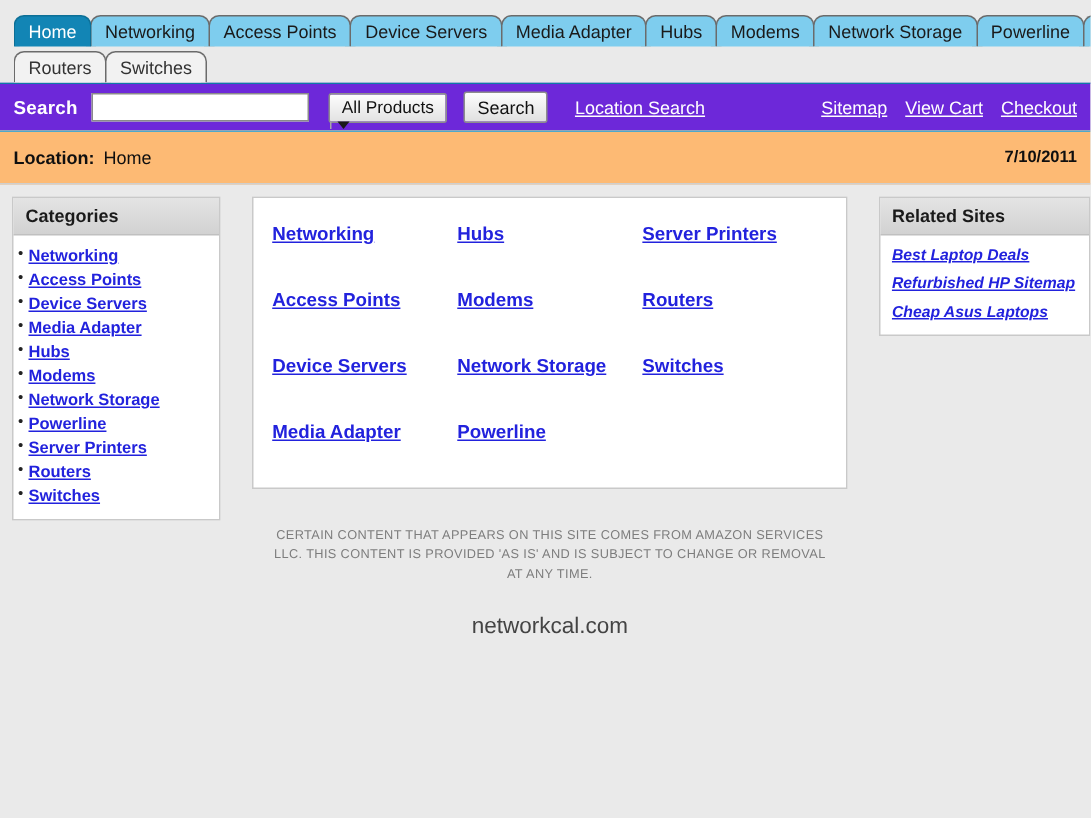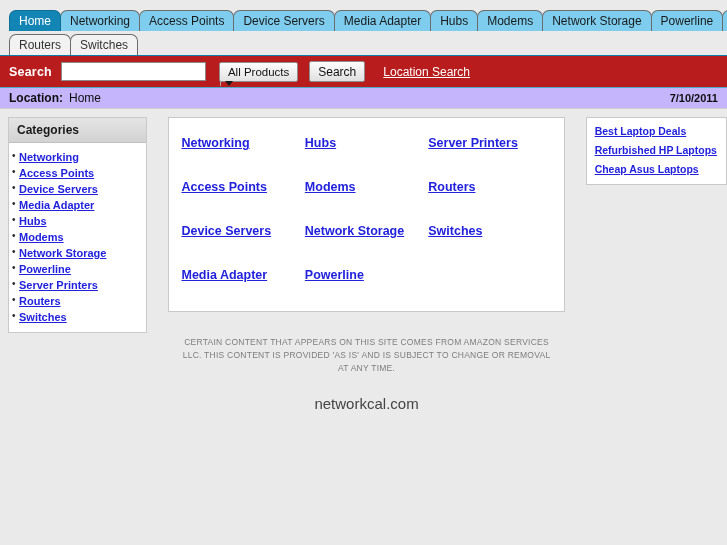--- a/index.html
+++ b/index.html
@@ -48,21 +48,21 @@
     border-color: #0d6f96;
     z-index: 3;
   }
   .tab.plain {
     background: #f2f2f2;
     color: #333;
   }
 
   
   .searchbar {
-    background: #b91c1c;
+    background: #6d28d9;
     height: 32px;
     display: flex;
     align-items: center;
     padding: 0 9px;
     border-top: 1px solid #0f7ba8;
   }
   .searchlabel {
     color: #ffffff;
     font-weight: bold;
     font-size: 12.5px;
@@ -136,22 +136,22 @@
   }
   .topright a {
     font-size: 12px;
     color: #ffffff;
     text-decoration: underline;
     cursor: pointer;
   }
 
   
   .locbar {
-    background: #c4b5fd;
-    height: 22px;
+    background: #fdba74;
+    height: 36px;
     display: flex;
     align-items: center;
     padding: 0 9px;
     border-top: 1px solid #4fa9c9;
     border-bottom: 1px solid #cfcfcf;
   }
   .locbar .lab {
     font-size: 12px;
     font-weight: bold;
     color: #0f0f0f;
@@ -265,20 +265,21 @@
     padding: 7px 8px 9px 8px;
   }
   .related a {
     display: block;
     color: #2222dd;
     text-decoration: underline;
     font-size: 10.5px;
     font-weight: bold;
     margin-bottom: 7px;
     cursor: pointer;
+    font-style: italic;
   }
   .related a:last-child { margin-bottom: 0; }
 </style>
 </head>
 <body>
 
 <div class="tabbar">
   <div class="tabrow row1" id="tabrow1">
       <div class="tab active"><span>Home</span></div>
       <div class="tab"><span>Networking</span></div>
@@ -301,20 +302,25 @@
   <span class="searchlabel">Search</span>
   <input class="searchinput" type="text" placeholder="" style="">
   <div class="selwrap">
     <span class="seltext">All Products</span>
     <span class="selarrow">
         <span class="caret"></span>
       </span>
   </div>
   <button class="searchbtn">Search</button>
   <span class="advsearch">Location Search</span>
+  <span class="topright" id="toplinks">
+      <a>Sitemap</a>
+      <a>View Cart</a>
+      <a>Checkout</a>
+    </span>
 </div>
 
 <div class="locbar">
   <span class="lab">Location:</span>
   <span class="val">Home</span>
   <span class="date">7/10/2011</span>
 </div>
 
 <div class="page">
 
@@ -350,20 +356,21 @@
           <div><a>Media Adapter</a></div>
           <div><a>Powerline</a></div>
           <div></div>
         </div>
     </div>
     <div class="disclaimer">CERTAIN CONTENT THAT APPEARS ON THIS SITE COMES FROM AMAZON SERVICES LLC. THIS CONTENT IS PROVIDED 'AS IS' AND IS SUBJECT TO CHANGE OR REMOVAL AT ANY TIME.</div>
     <div class="sitename">networkcal.com</div>
   </div>
 
   <div class="panel related">
+    <div class="panel-head">Related Sites</div>
     <div class="body" id="relatedlist">
         <a>Best Laptop Deals</a>
-        <a>Refurbished HP Laptops</a>
+        <a>Refurbished HP Sitemap</a>
         <a>Cheap Asus Laptops</a>
       </div>
   </div>
 
 </div>
 
 </body></html>

